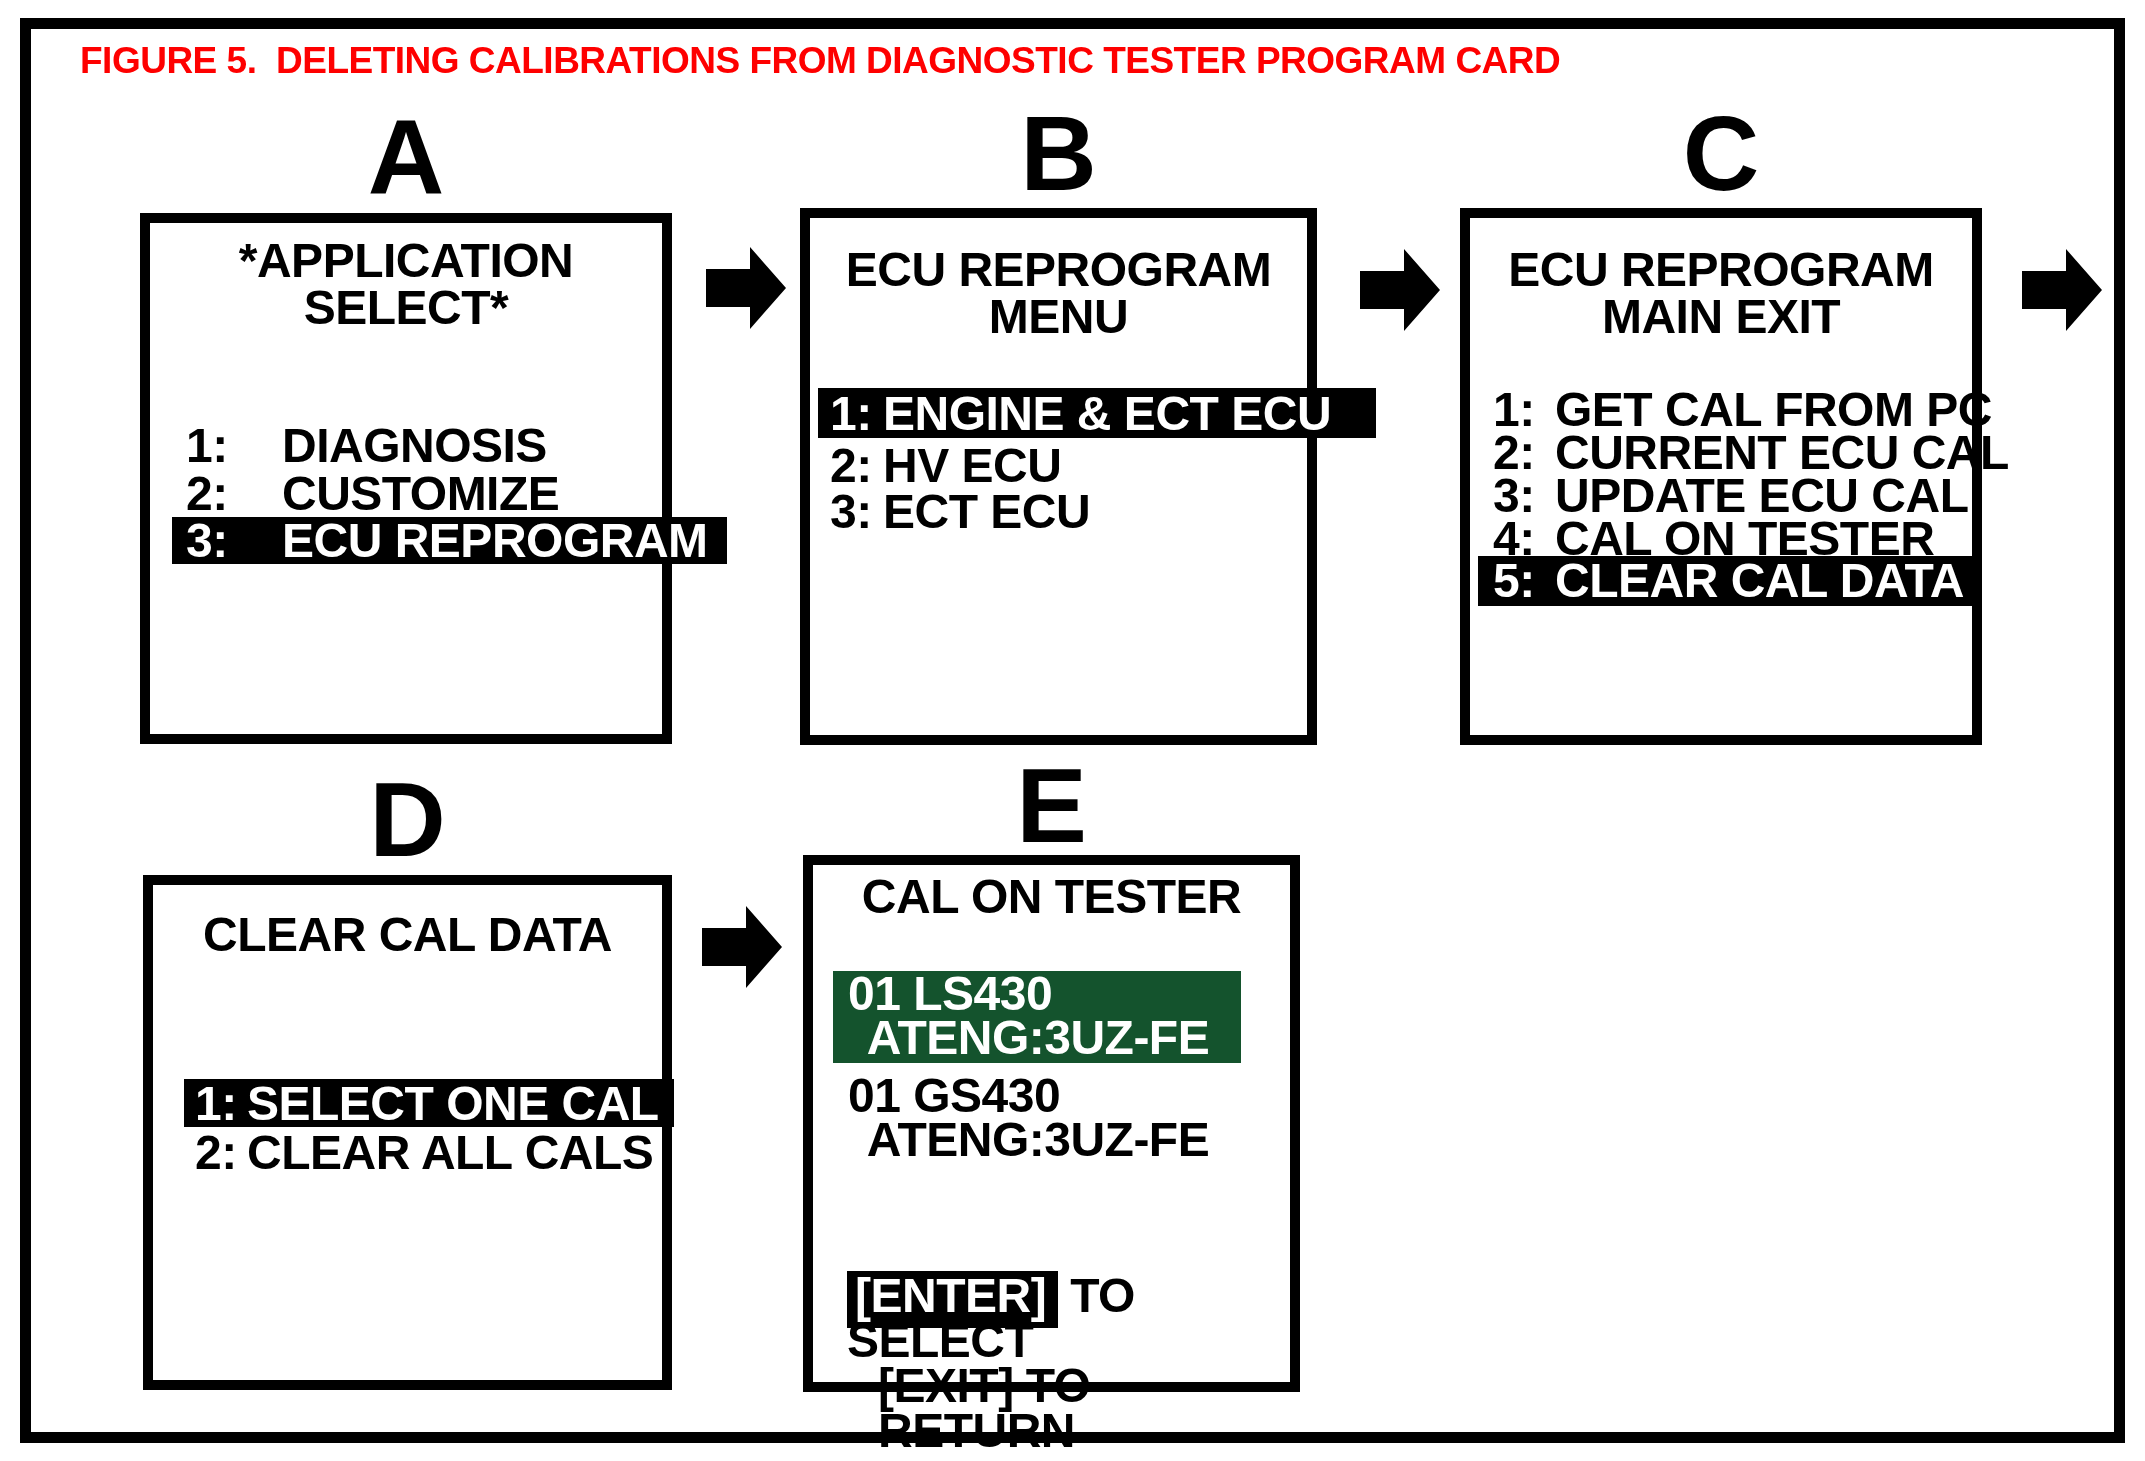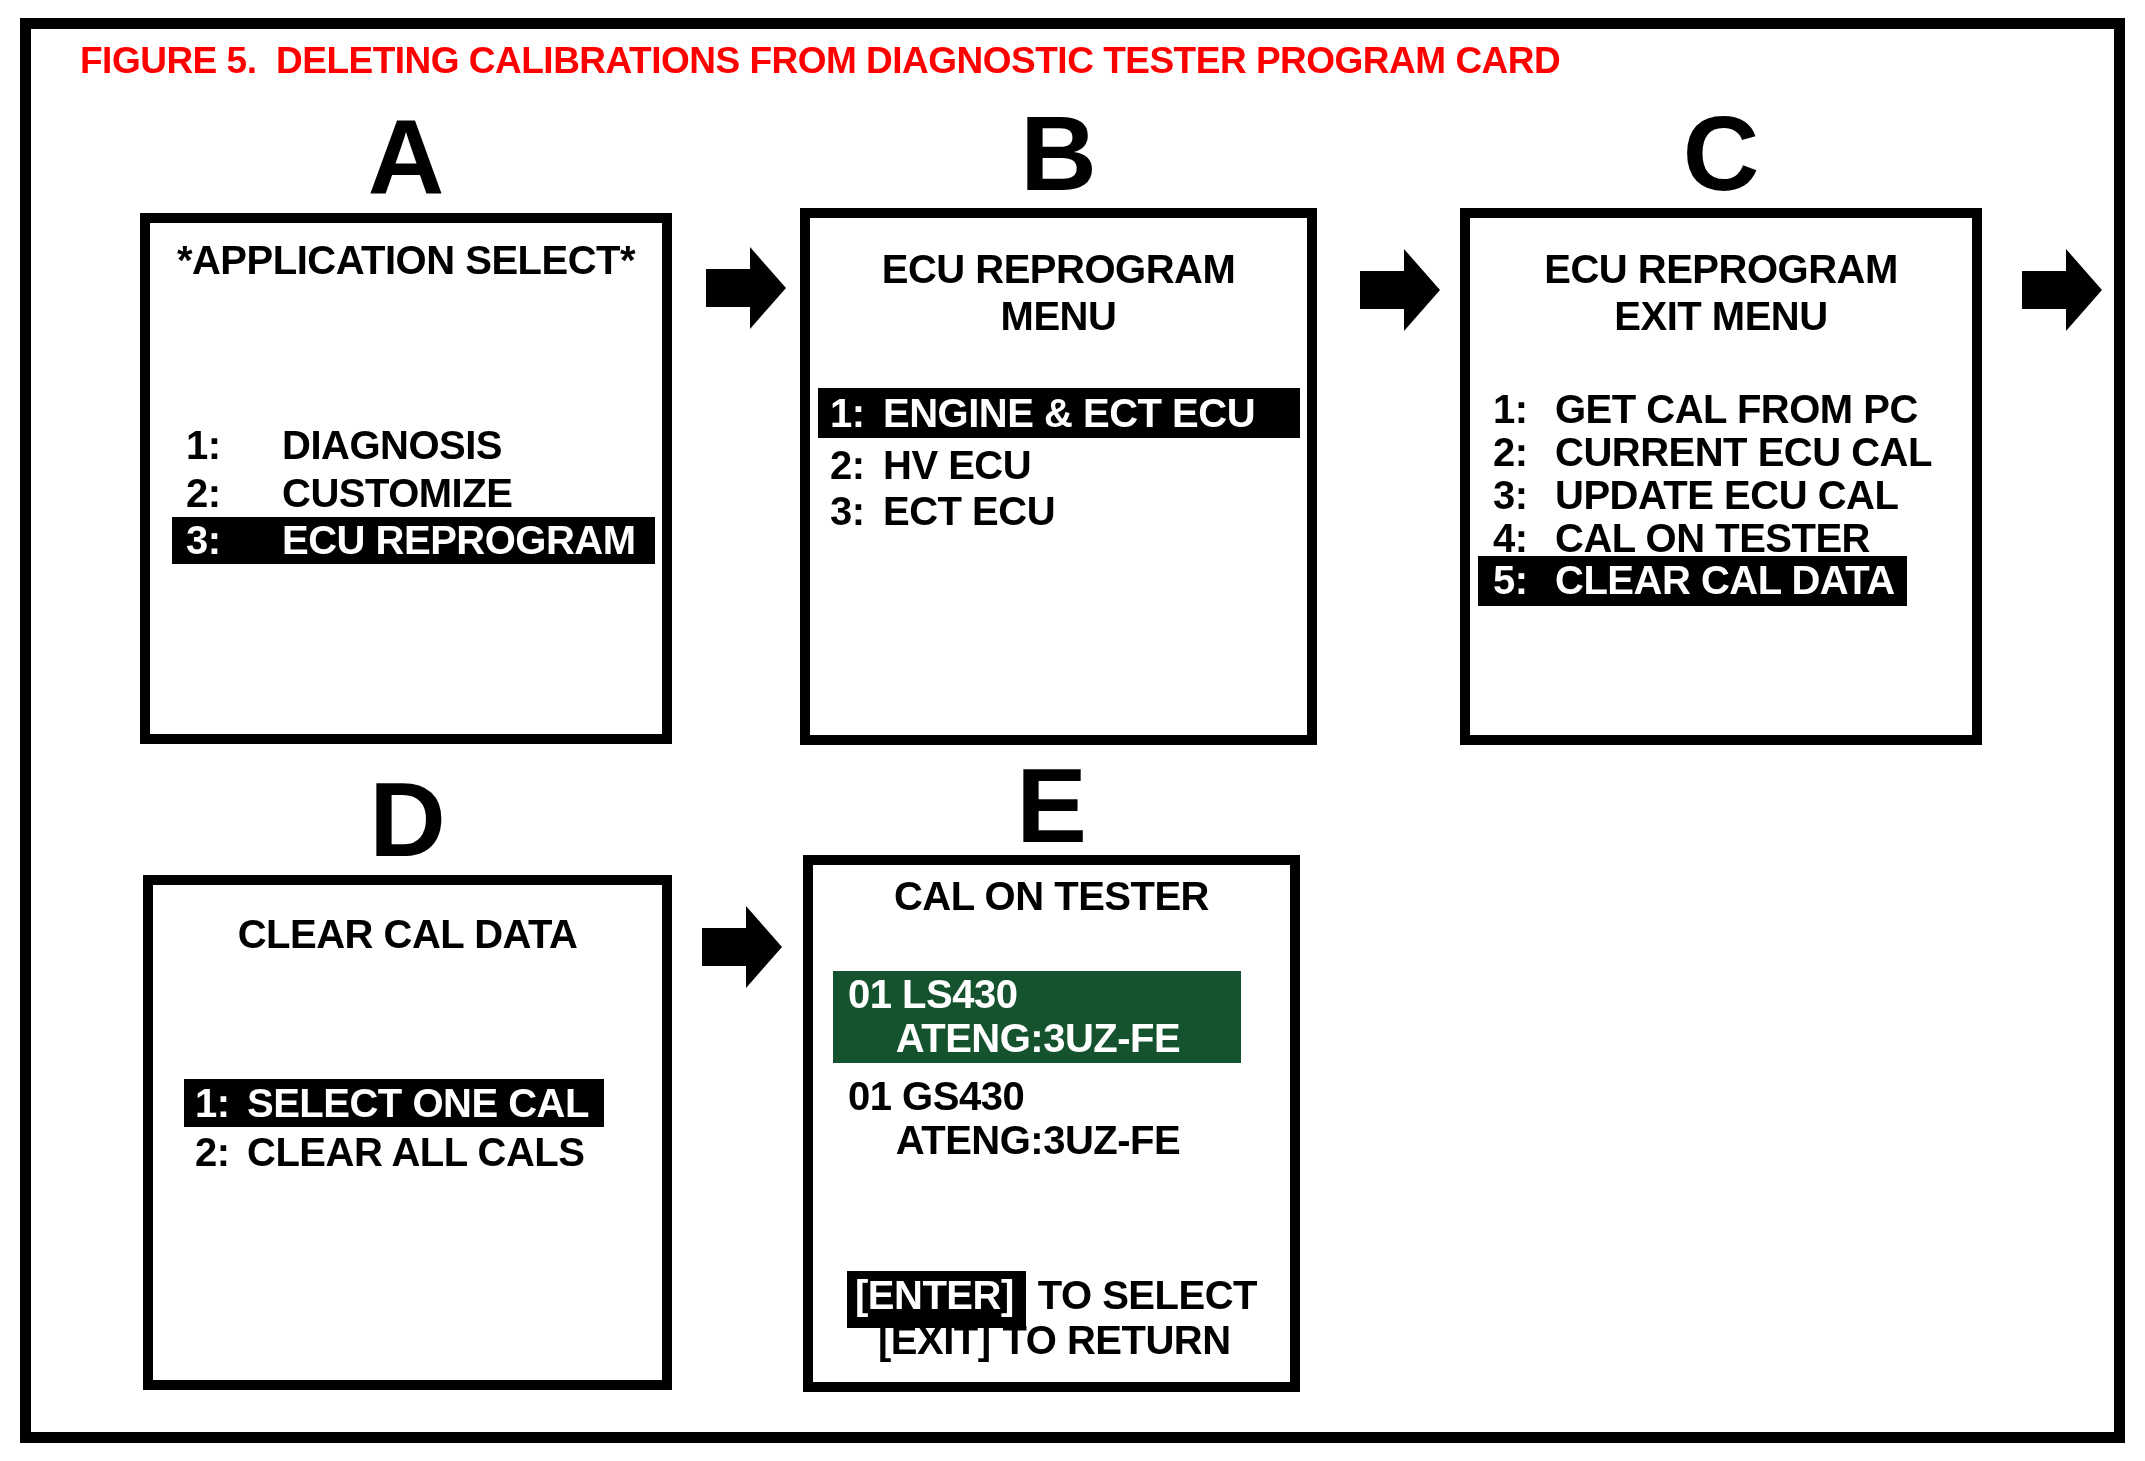--- a/index.html
+++ b/index.html
@@ -25,21 +25,21 @@
     font-size: 106px; line-height: 1; color: #000;
   }
   .letter-a { left: 140px; top: 104px; width: 532px; }
   .letter-b { left: 800px; top: 100px; width: 517px; }
   .letter-c { left: 1460px; top: 100px; width: 522px; }
   .letter-d { left: 143px; top: 766px; width: 529px; }
   .letter-e { left: 803px; top: 752px; width: 497px; }
 
   .panel {
     position: absolute; border: 10px solid #000; background: #fff;
-    font-size: 40px; letter-spacing: -0.5px;
+    font-size: 48px; letter-spacing: -0.5px;
   }
   .panel-a { left: 140px;  top: 213px; width: 532px; height: 531px; }
   .panel-b { left: 800px;  top: 208px; width: 517px; height: 537px; }
   .panel-c { left: 1460px; top: 208px; width: 522px; height: 537px; }
   .panel-d { left: 143px;  top: 875px; width: 529px; height: 515px; }
   .panel-e { left: 803px;  top: 855px; width: 497px; height: 537px; }
 
   .screen-title { width: 100%; text-align: center; line-height: 47px; }
   .panel-a .screen-title { margin-top: 14px; }
   .panel-b .screen-title, .panel-c .screen-title { margin-top: 28px; }
@@ -134,21 +134,21 @@
     <div class="row">
       <span class="num">3:</span>
       <span class="lbl">ECT ECU</span>
     </div>
   </div>
 </div>
 
 <div class="panel panel-c">
   <div class="screen-title">
     <div>ECU REPROGRAM</div>
-    <div>EXIT MENU</div>
+    <div>MAIN EXIT</div>
   </div>
   <div class="menu menu-c">
     <div class="row">
       <span class="num">1:</span>
       <span class="lbl">GET CAL FROM PC</span>
     </div>
     <div class="row">
       <span class="num">2:</span>
       <span class="lbl">CURRENT ECU CAL</span>
     </div>

